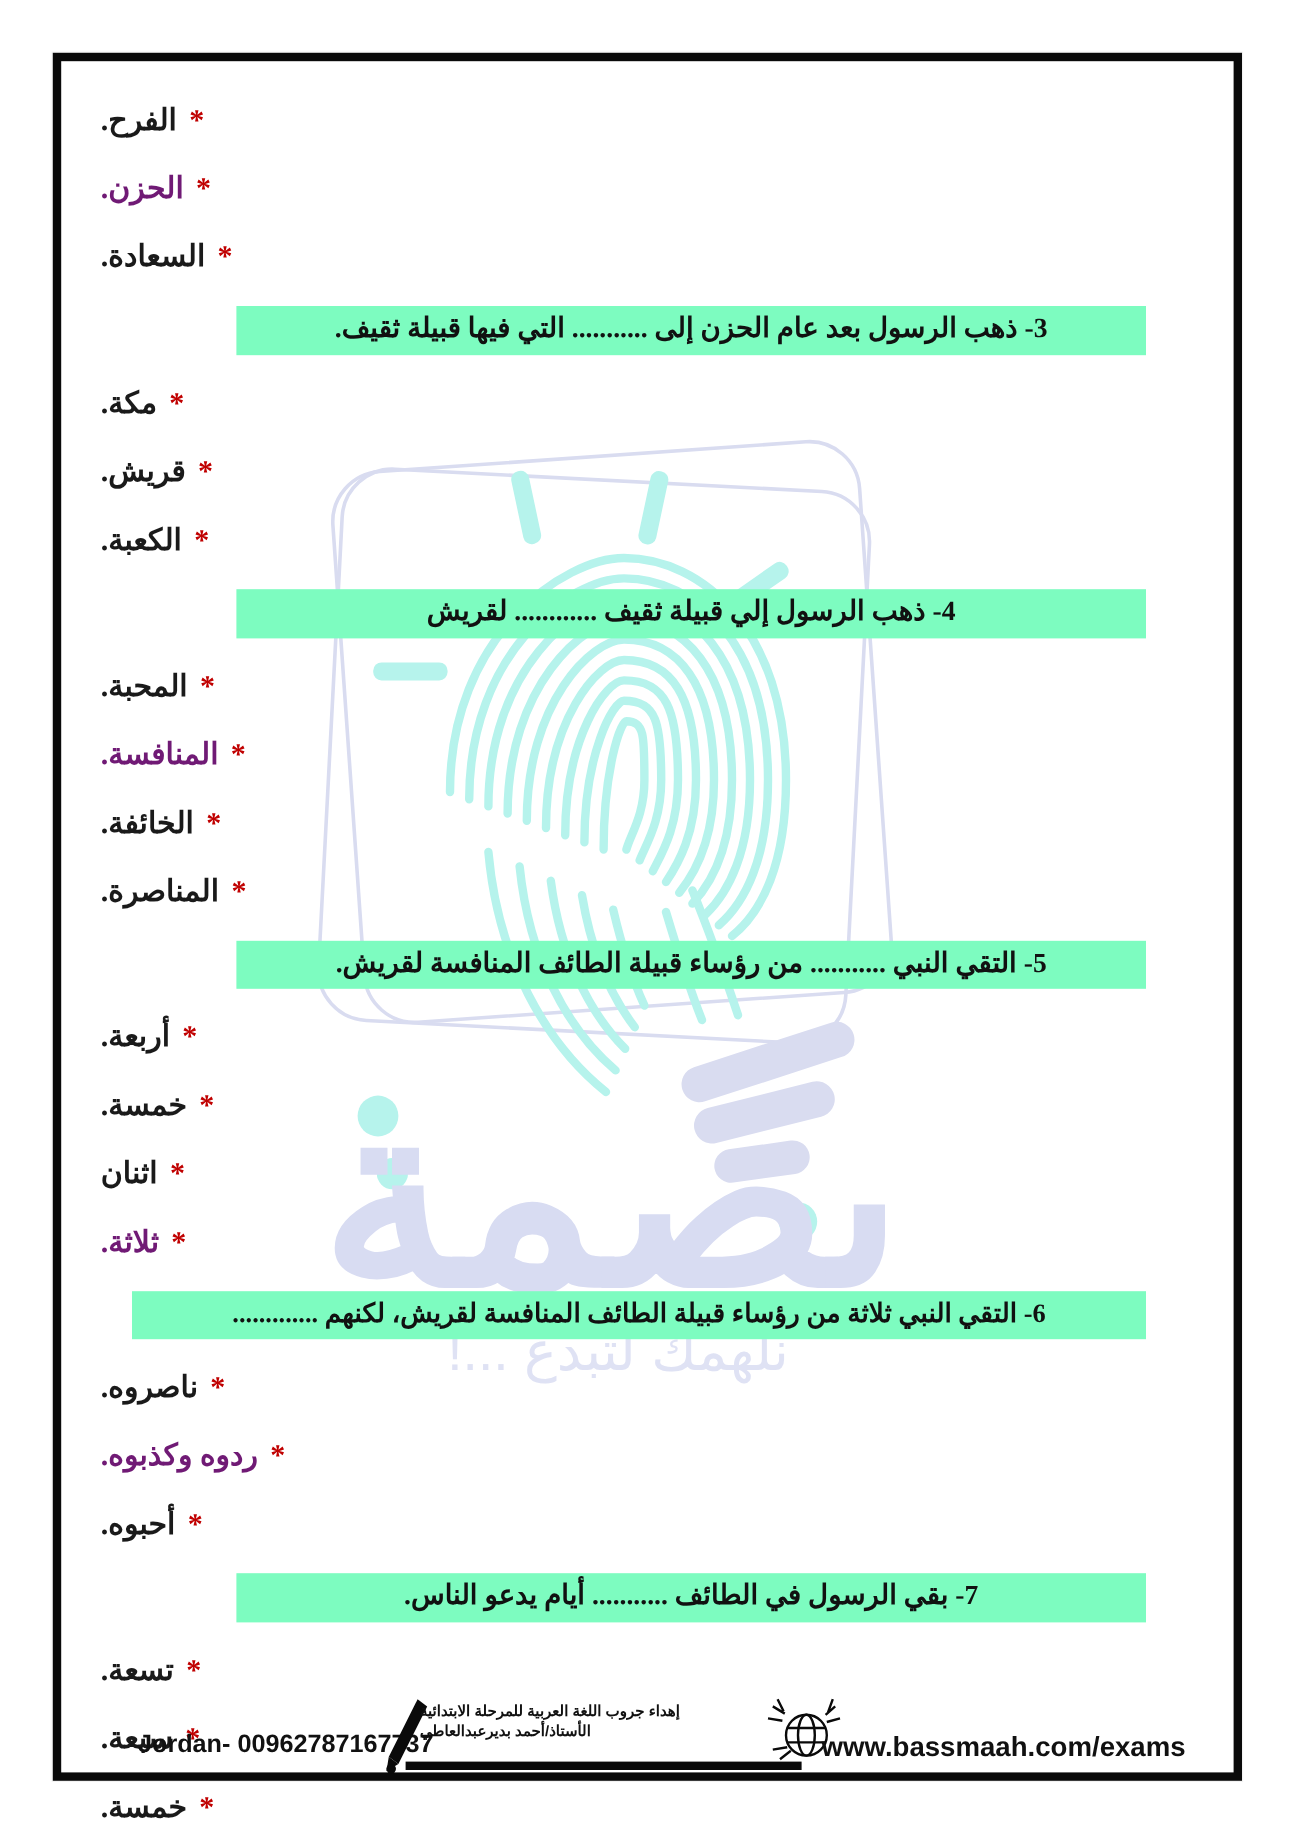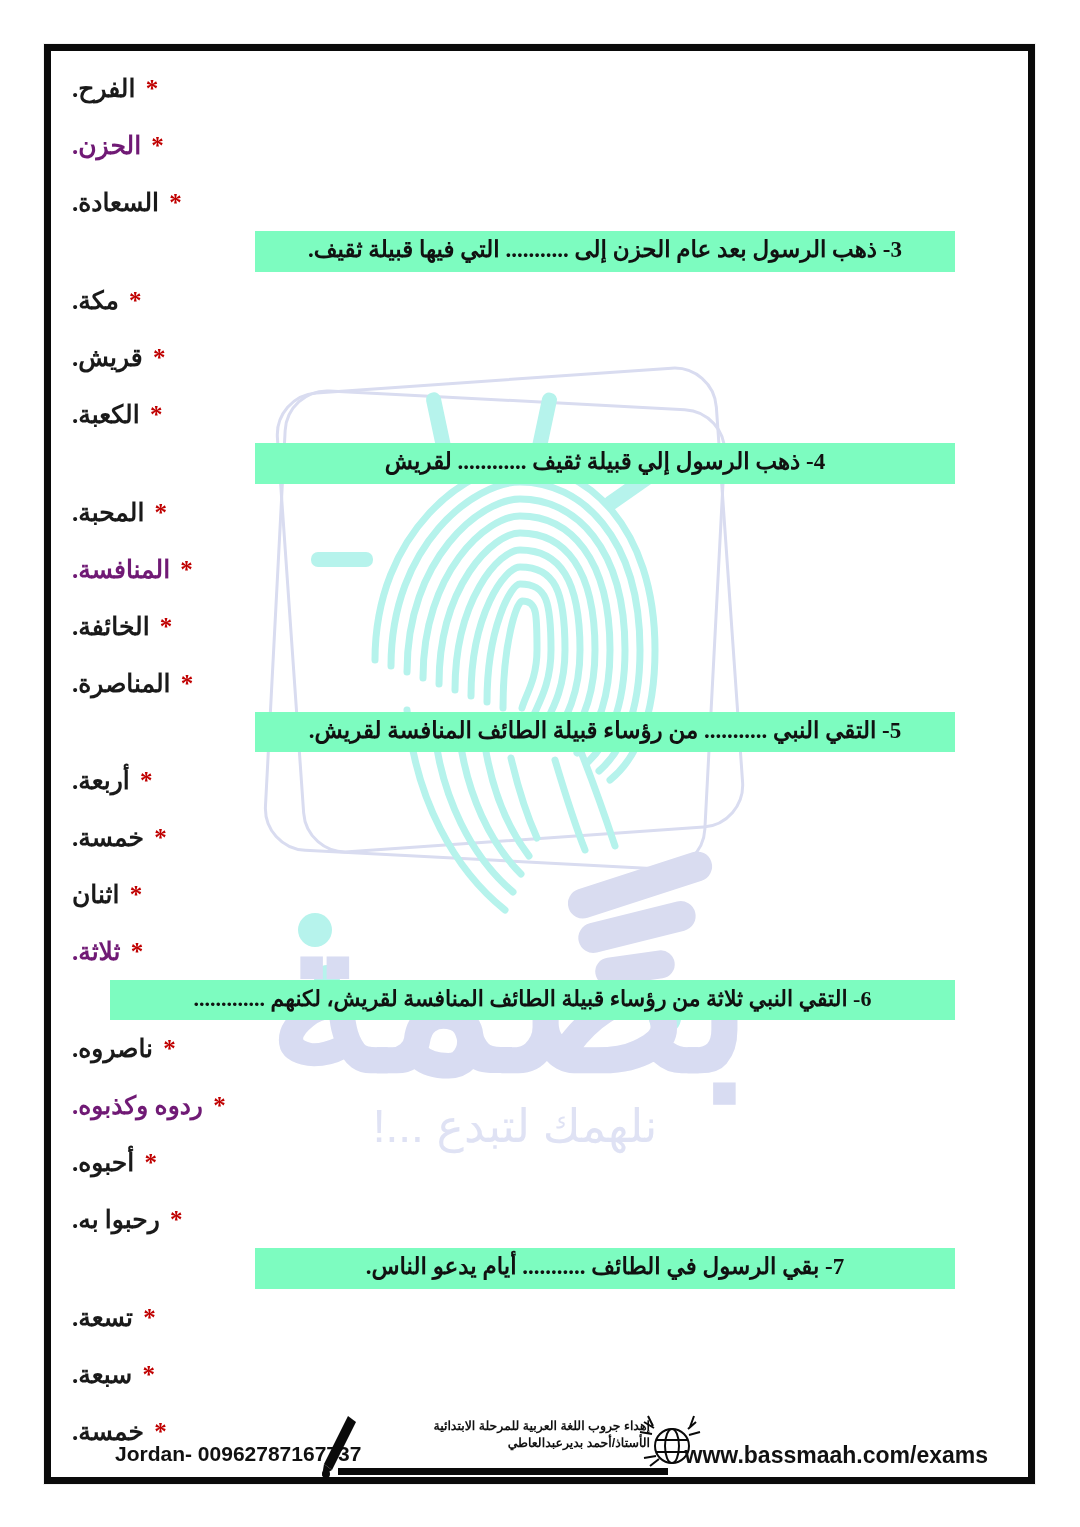--- a/index.html
+++ b/index.html
@@ -49,39 +49,39 @@
     top: 60px;
     width: 960px;
     z-index: 2;
   }
 
   .qbar {
     background: #7dfcc0;
     margin: 0 0 0 0;
     padding: 5px 16px 7px 16px;
     box-sizing: border-box;
-    width: 700px;
+    width: 758px;
     margin-right: 65px;
     text-align: center;
     font-weight: bold;
     font-size: 23px;
     color: #111111;
     direction: rtl;
     line-height: 1.25;
     letter-spacing: 0px;
     white-space: nowrap;
   }
   .qbar.wide {
     width: 845px;
     font-size: 22px;
   }
 
   .opts {
     list-style: none;
-    margin: 0;
+    margin: 12px;
     padding: 0;
     direction: rtl;
   }
   .opt {
     font-size: 25px;
     font-weight: bold;
     color: #111111;
     text-align: left;
     padding: 0 0 0 12px;
     margin: 0;
@@ -127,21 +127,21 @@
     font-size: 23px;
     color: #111111;
     white-space: nowrap;
   }
   #footer-center {
     position: absolute;
     left: 290px;
     top: 6px;
     width: 300px;
     direction: rtl;
-    text-align: right;
+    text-align: left;
   }
   #footer-ar1 {
     font-family: "Liberation Sans", sans-serif;
     font-weight: bold;
     font-size: 12.5px;
     color: #111111;
     letter-spacing: -0.5px;
     white-space: nowrap;
     line-height: 1.35;
   }
@@ -309,24 +309,20 @@
       <span class="label">ناصروه.</span>
     </li>
     <li class="opt correct">
       <span class="star">*</span>
       <span class="label">ردوه وكذبوه.</span>
     </li>
     <li class="opt">
       <span class="star">*</span>
       <span class="label">أحبوه.</span>
     </li>
-    <li class="opt">
-      <span class="star">*</span>
-      <span class="label">رحبوا به.</span>
-    </li>
   </ul>
 
   <div class="qbar">7- بقي الرسول في الطائف ........... أيام يدعو الناس.</div>
   <ul class="opts">
     <li class="opt">
       <span class="star">*</span>
       <span class="label">تسعة.</span>
     </li>
     <li class="opt">
       <span class="star">*</span>

